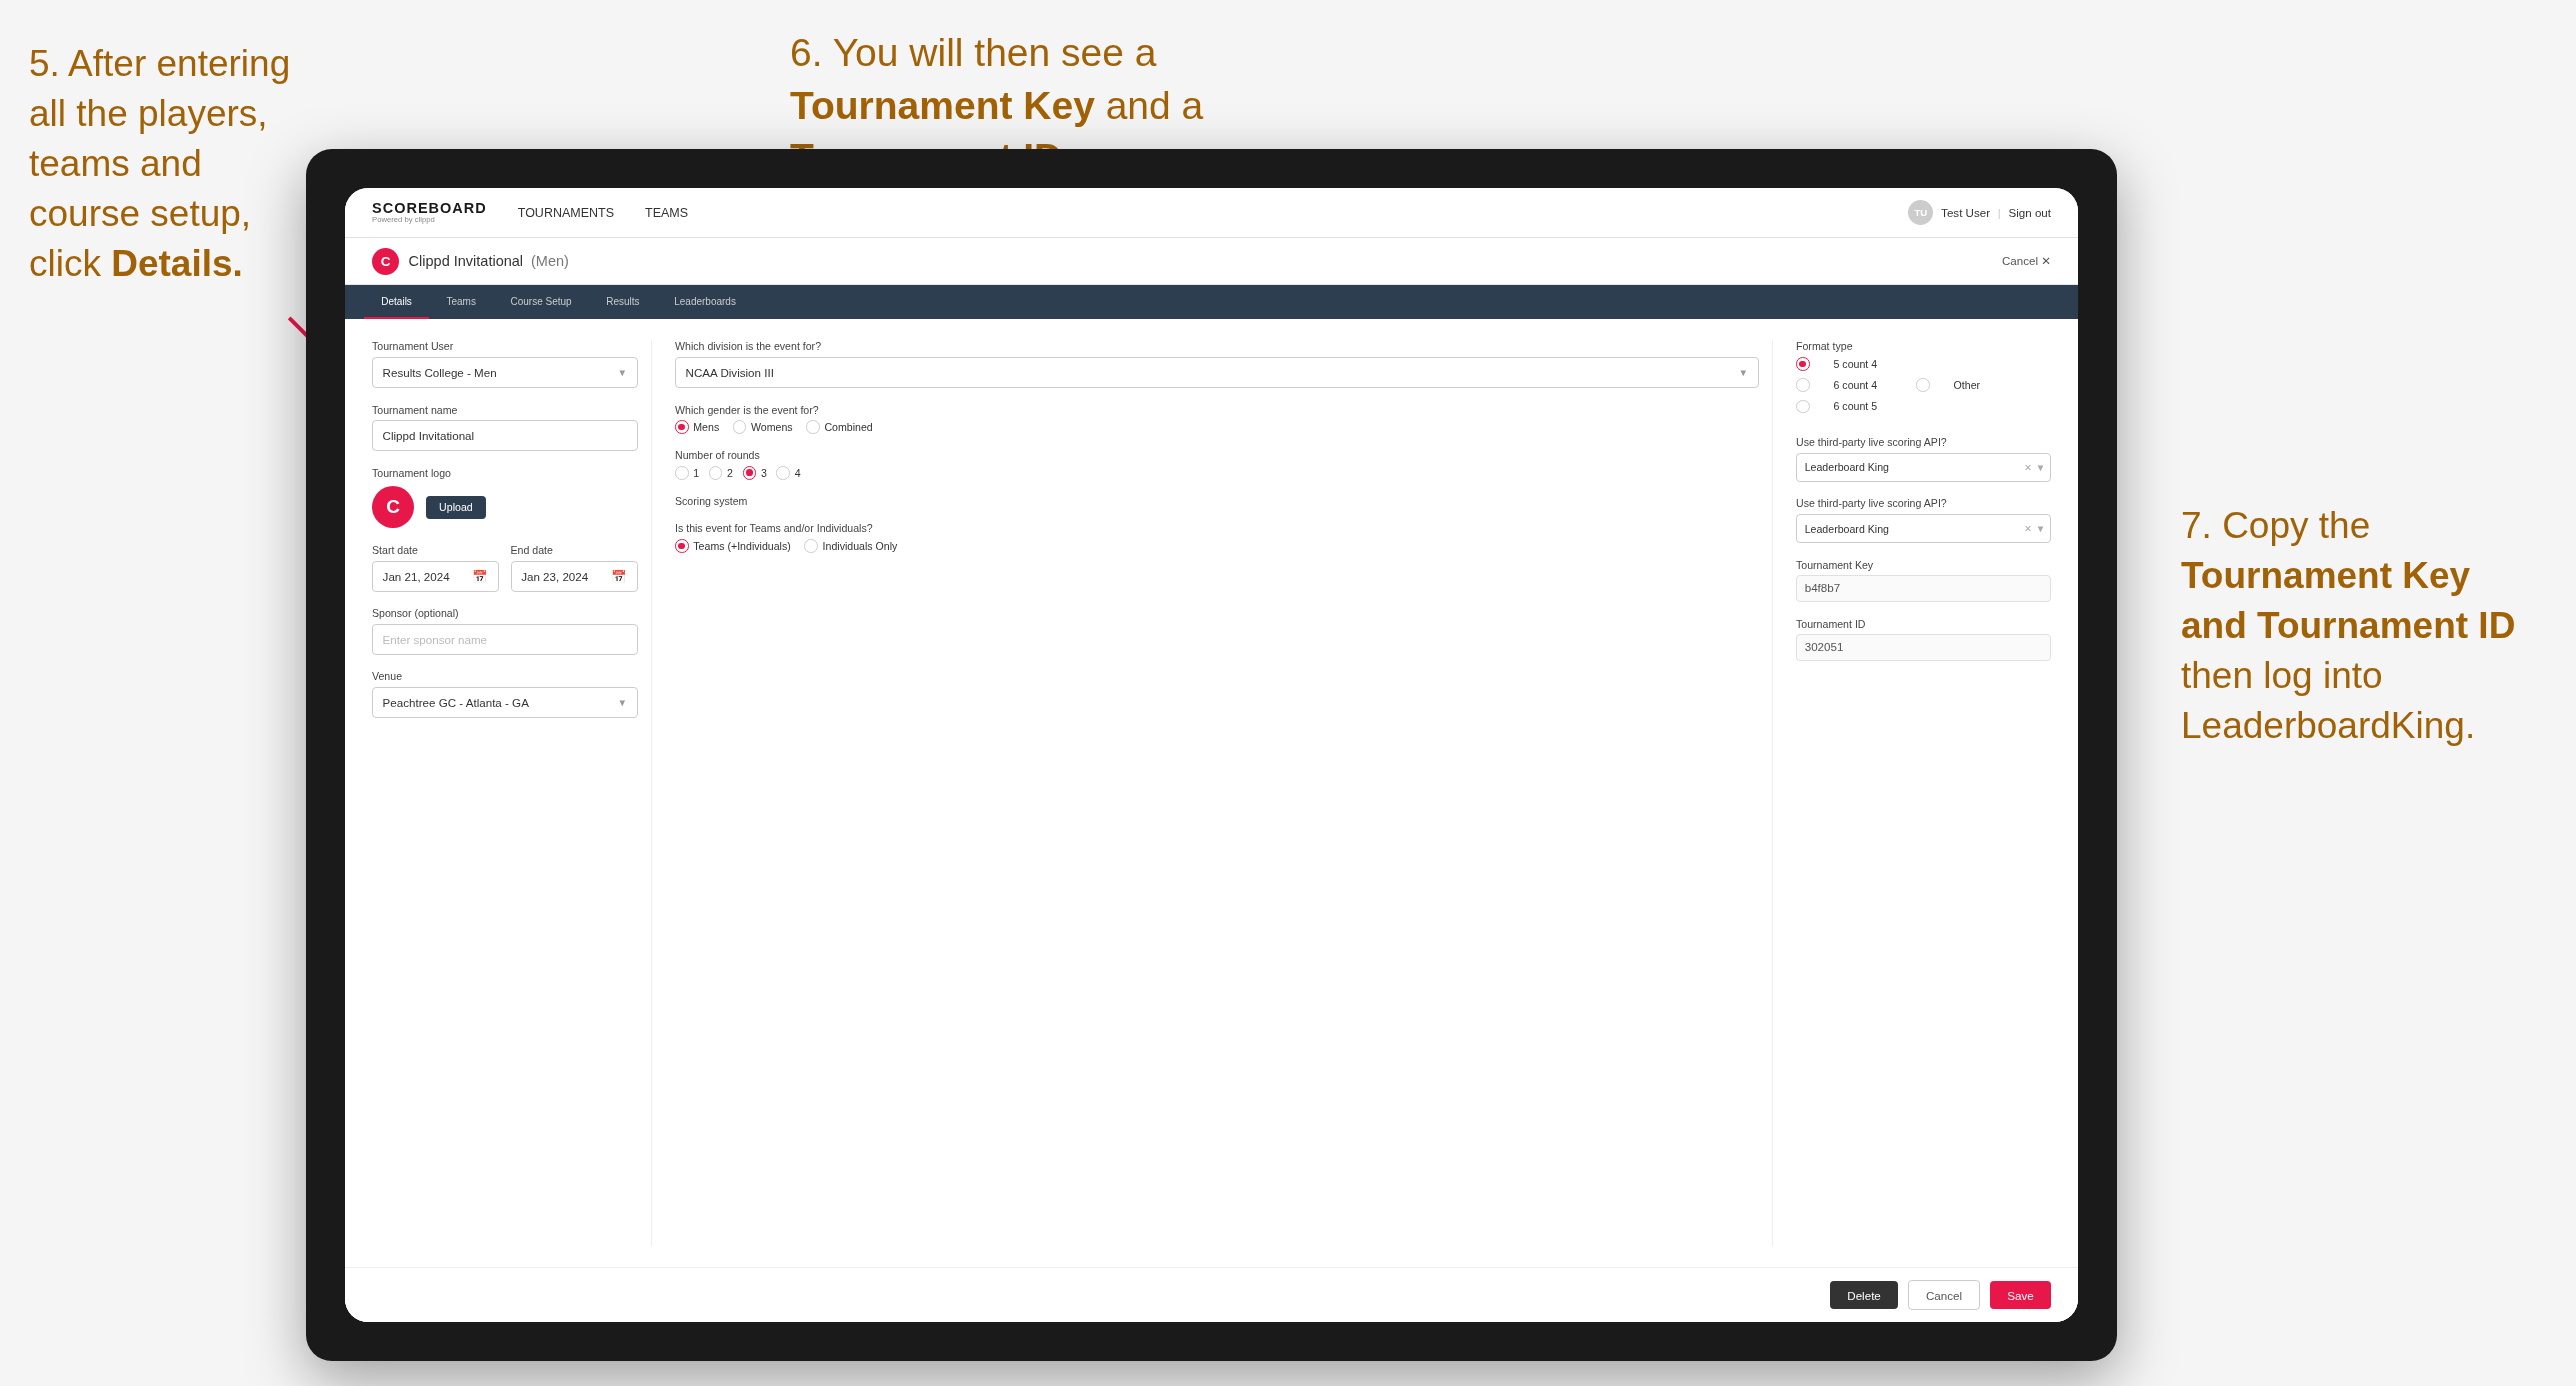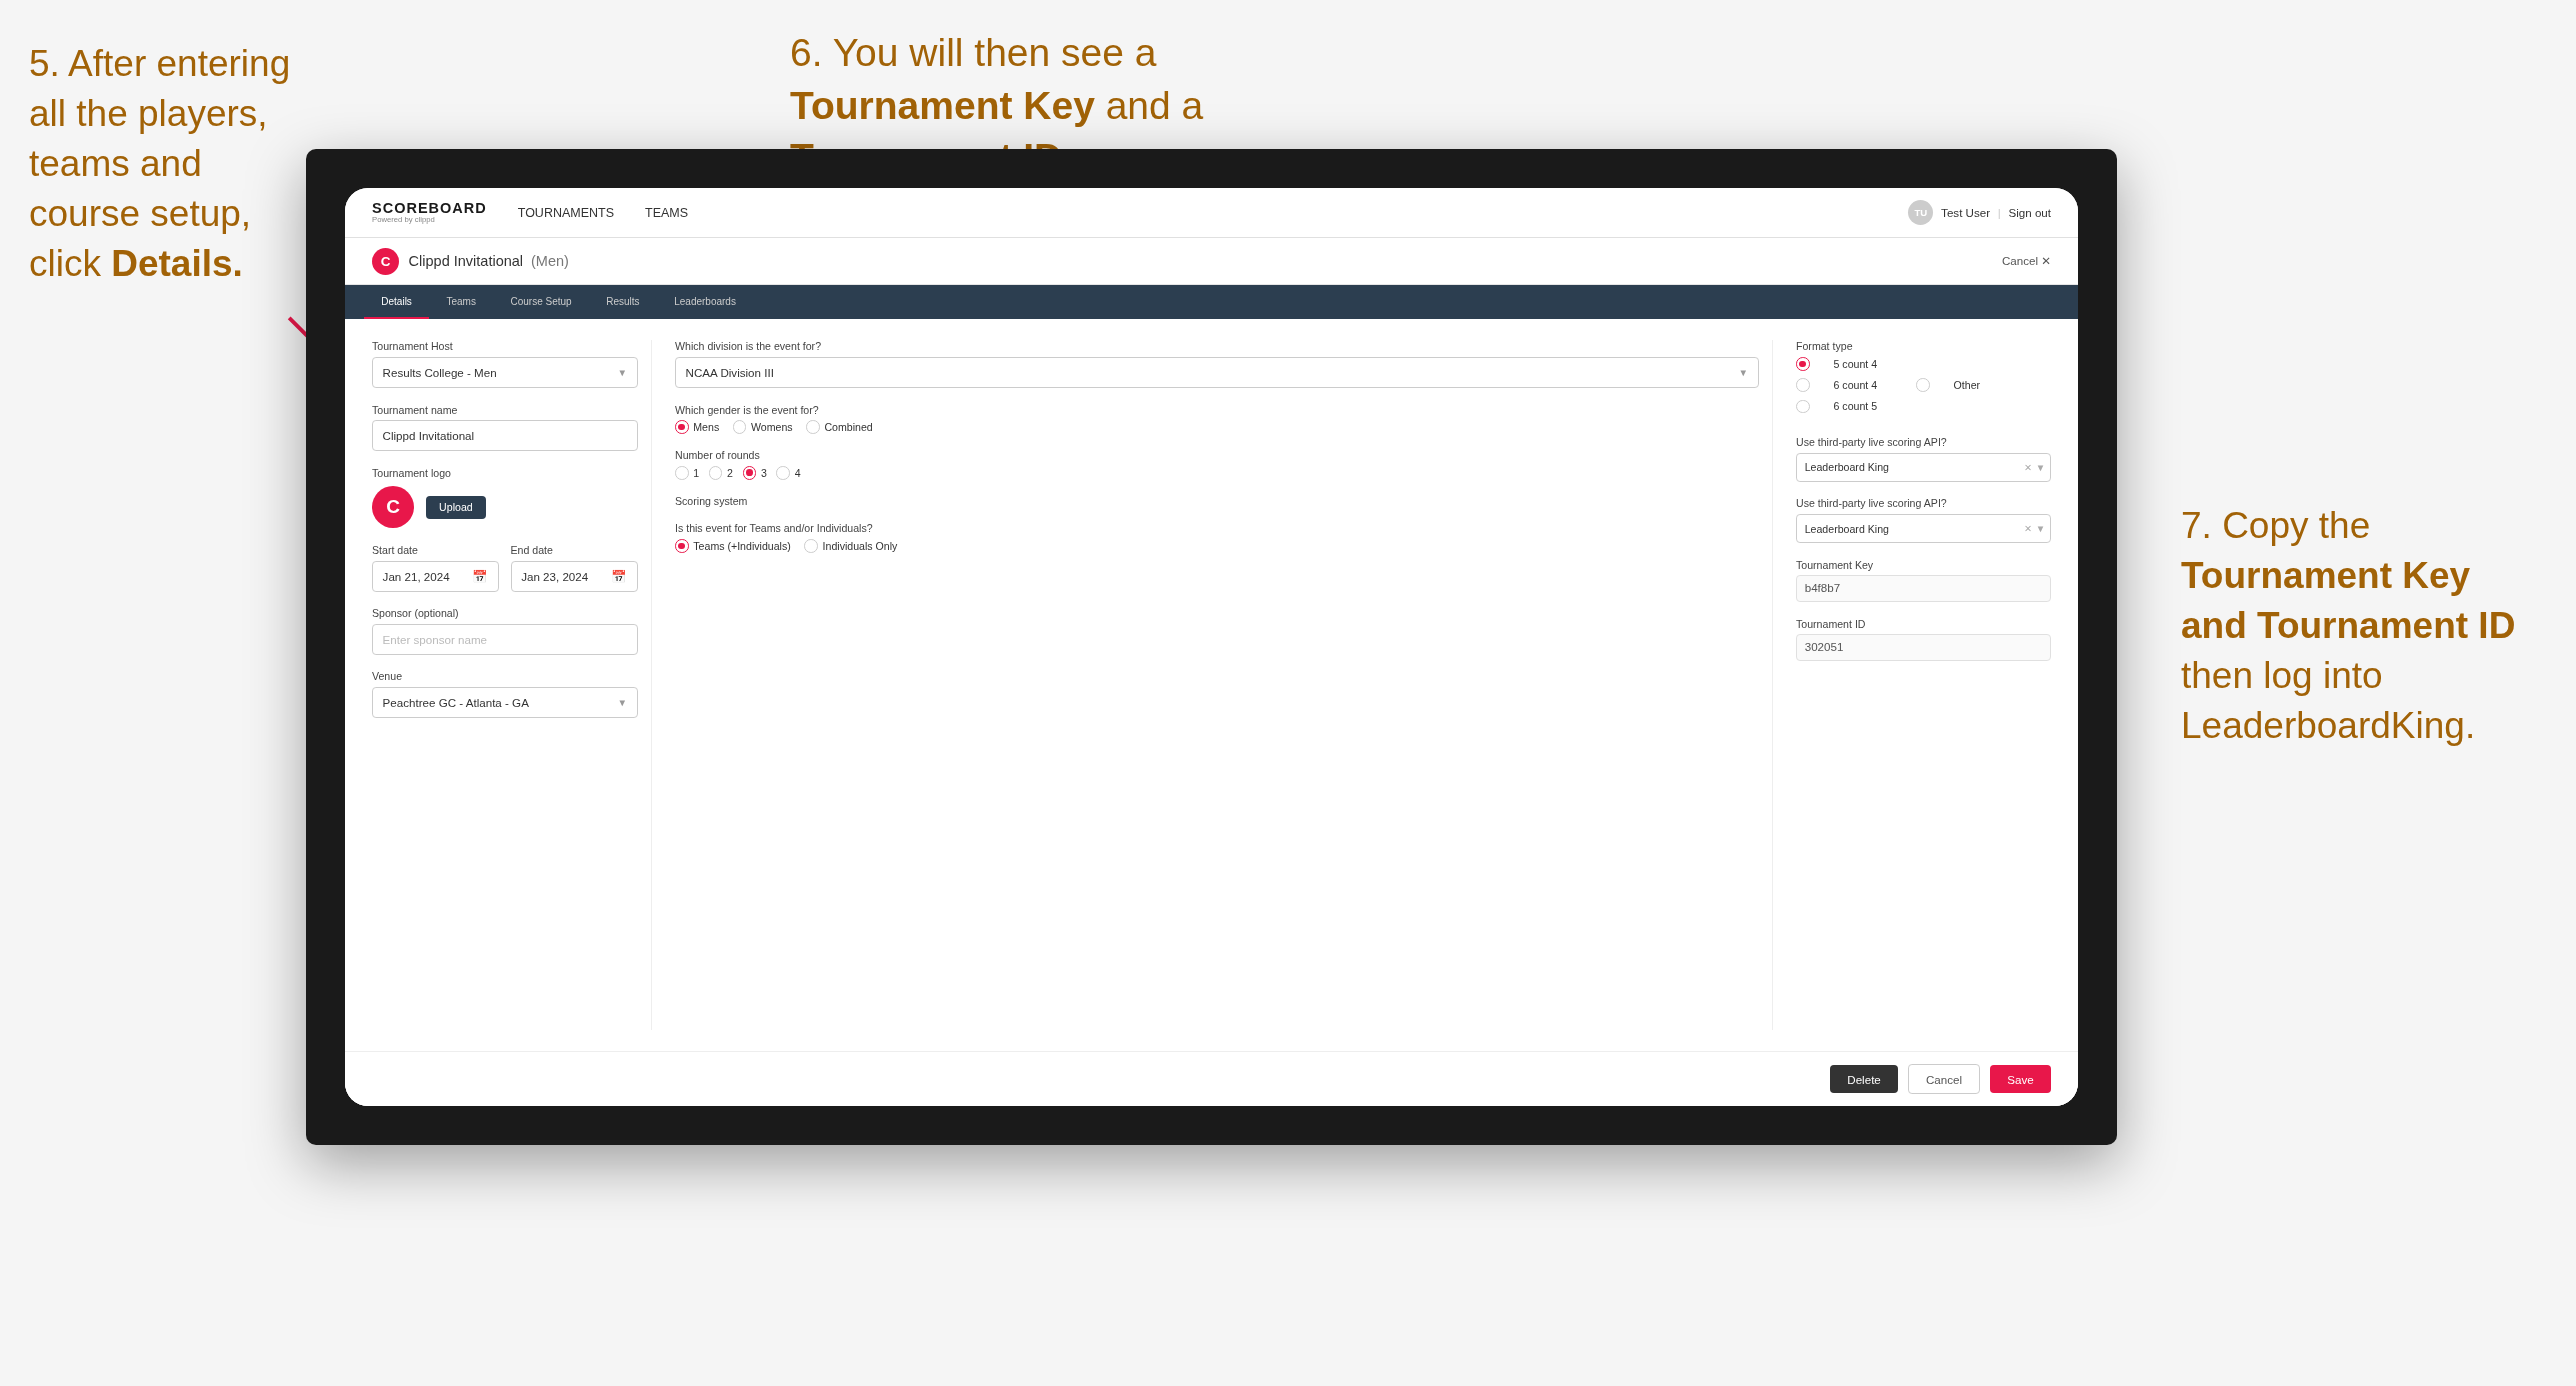--- a/index.html
+++ b/index.html
@@ -48,23 +48,23 @@
       width: 100%; height: 100%;
       pointer-events: none;
     }
 
     
     .tablet-frame {
       position: absolute;
       top: 149px;
       left: 306px;
       width: 1811px;
-      height: 996px;
+      height: 1212px;
       background: #1a1a1a;
-      border-radius: 10px;
+      border-radius: 26px;
       box-shadow: 0 19px 58px rgba(0,0,0,0.35);
       padding: 39px;
     }
 
     .tablet-screen {
       width: 100%;
       height: 100%;
       background: #f0f0f0;
       border-radius: 23px;
       overflow: hidden;
@@ -554,21 +554,21 @@
       <div class="tab-item">Course Setup</div>
       <div class="tab-item">Results</div>
       <div class="tab-item">Leaderboards</div>
     </div>
 
     <div class="main-content">
       <div class="form-body">
 
         <div class="form-col">
           <div class="form-group">
-            <label class="form-label">Tournament Host</label>
+            <label class="form-label">Tournament User</label>
             <div class="form-control form-control-select">
               <span>Results College - Men</span>
               <span class="form-control-arrow">▼</span>
             </div>
           </div>
 
           <div class="form-group">
             <label class="form-label">Tournament name</label>
             <input class="form-input" type="text" value="Clippd Invitational" style="">
           </div>

